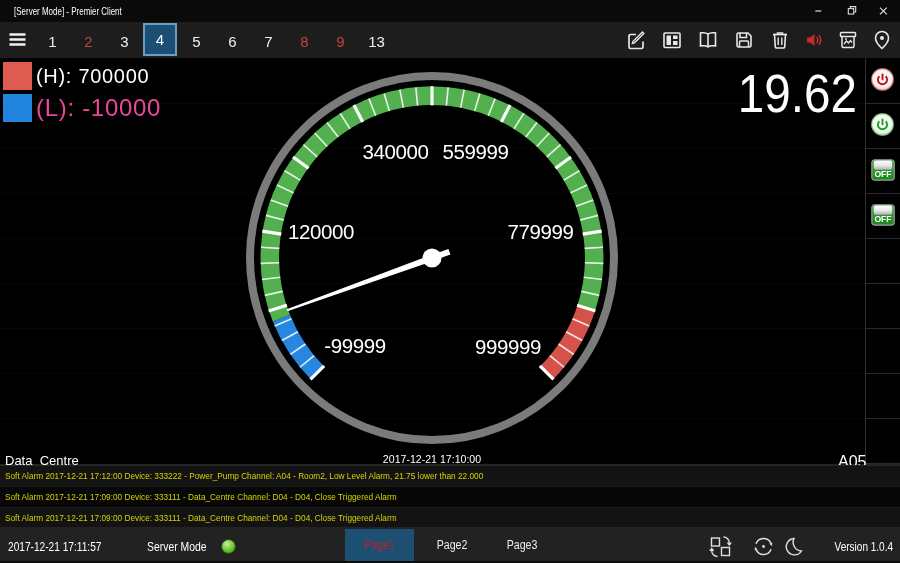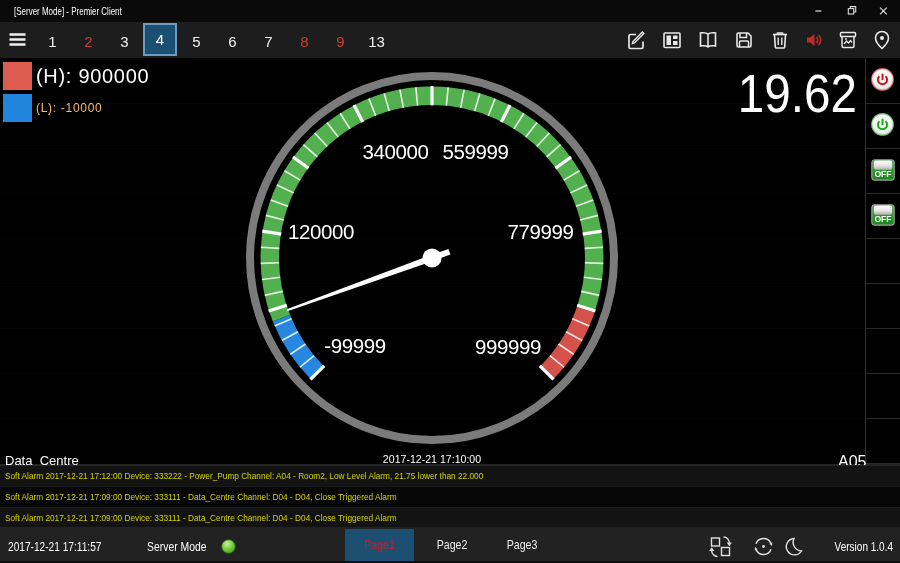--- a/index.html
+++ b/index.html
@@ -147,22 +147,22 @@
         <stop offset="1" stop-color="#adadad"></stop>
       </linearGradient>
     </defs>
 <rect x="0.8" y="0.8" width="22.4" height="20.4" rx="3" fill="url(#sg215)" stroke="#9b9b9b" stroke-width="1.2"></rect>
 <rect x="2.8" y="1.6" width="18.4" height="9.2" rx="2" fill="url(#lg215)"></rect>
 <text x="12" y="18.2" font-size="8.6" font-weight="bold" fill="#ffffff" text-anchor="middle" font-family="Liberation Sans, sans-serif">OFF</text>
 </svg>
 
 <div class="abs" style="left:3px;top:62px;width:29px;height:28px;background:#de5b52"></div>
 <div class="abs" style="left:3px;top:94px;width:29px;height:28px;background:#2185de"></div>
-<div class="abs" style="left:36px;top:62px;height:28px;line-height:28px;font-size:20px;letter-spacing:0.7px;color:#fff">(H): 900000</div>
-<div class="abs" style="left:36px;top:94px;height:28px;line-height:28px;font-size:12px;letter-spacing:0.7px;color:#fdba74">(L): -10000</div>
+<div class="abs" style="left:36px;top:62px;height:28px;line-height:28px;font-size:20px;letter-spacing:0.7px;color:#fff">(H): 700000</div>
+<div class="abs" style="left:36px;top:94px;height:28px;line-height:28px;font-size:24px;letter-spacing:0.7px;color:#ec4899">(L): -10000</div>
 
 <div class="abs" style="left:657px;top:63px;width:200px;text-align:right;font-size:53.5px;color:#fff;transform:scaleX(0.89);transform-origin:100% 50%">19.62</div>
 
 <svg class="abs" style="left:232px;top:58px" width="400" height="400" viewBox="0 0 400 400">
 <circle cx="200.0" cy="200.0" r="182" fill="none" stroke="#7b7b7b" stroke-width="8"></circle>
 <path d="M 85.31 314.69 A 162.20 162.20 0 0 1 49.38 260.18" fill="none" stroke="#2787e0" stroke-width="18.5"></path>
 <path d="M 49.38 260.18 A 162.20 162.20 0 1 1 353.78 251.57" fill="none" stroke="#52b14e" stroke-width="18.5"></path>
 <path d="M 353.78 251.57 A 162.20 162.20 0 0 1 314.69 314.69" fill="none" stroke="#d5524b" stroke-width="18.5"></path>
 <line x1="92.10" y1="307.90" x2="78.52" y2="321.48" stroke="#ffffff" stroke-width="3.2"></line>
 <line x1="82.11" y1="297.53" x2="67.93" y2="309.25" stroke="#ffffff" stroke-width="1.6" stroke-opacity="0.85"></line>

